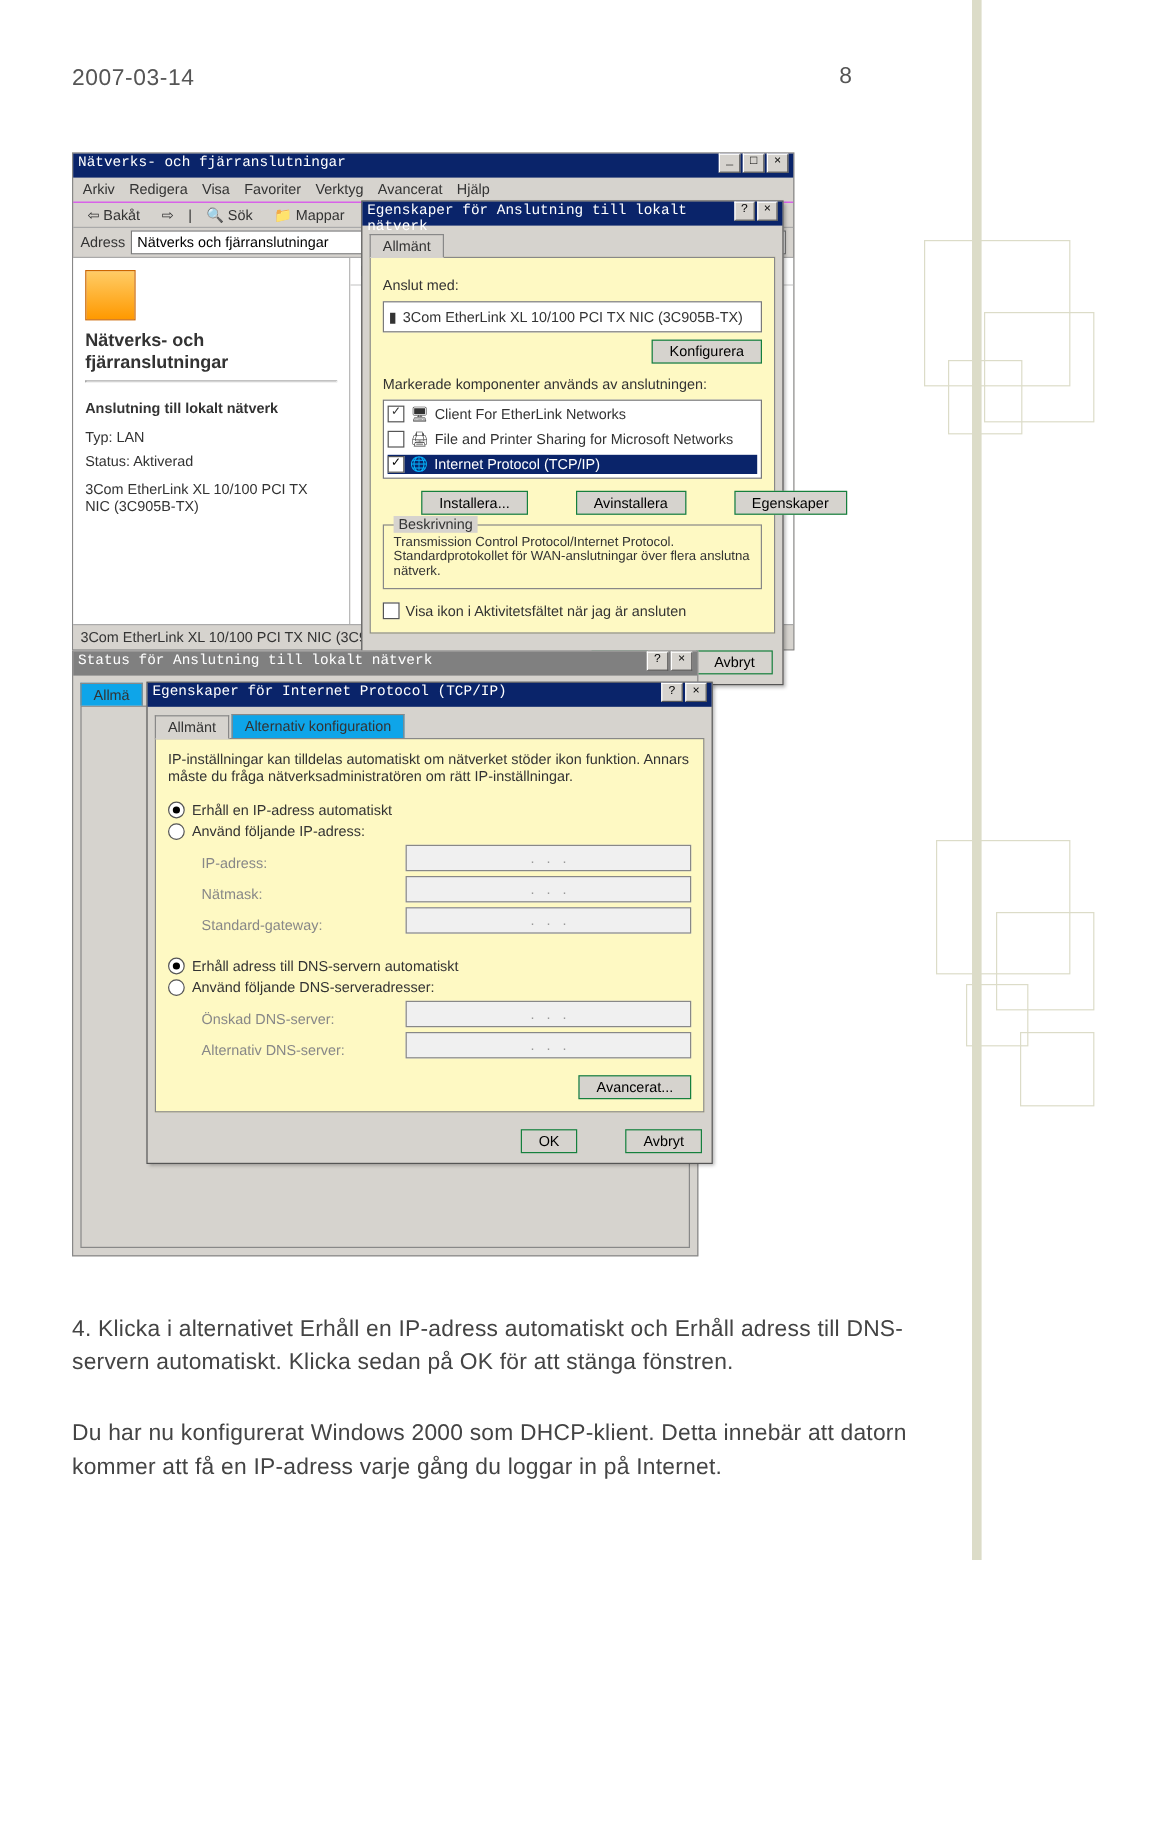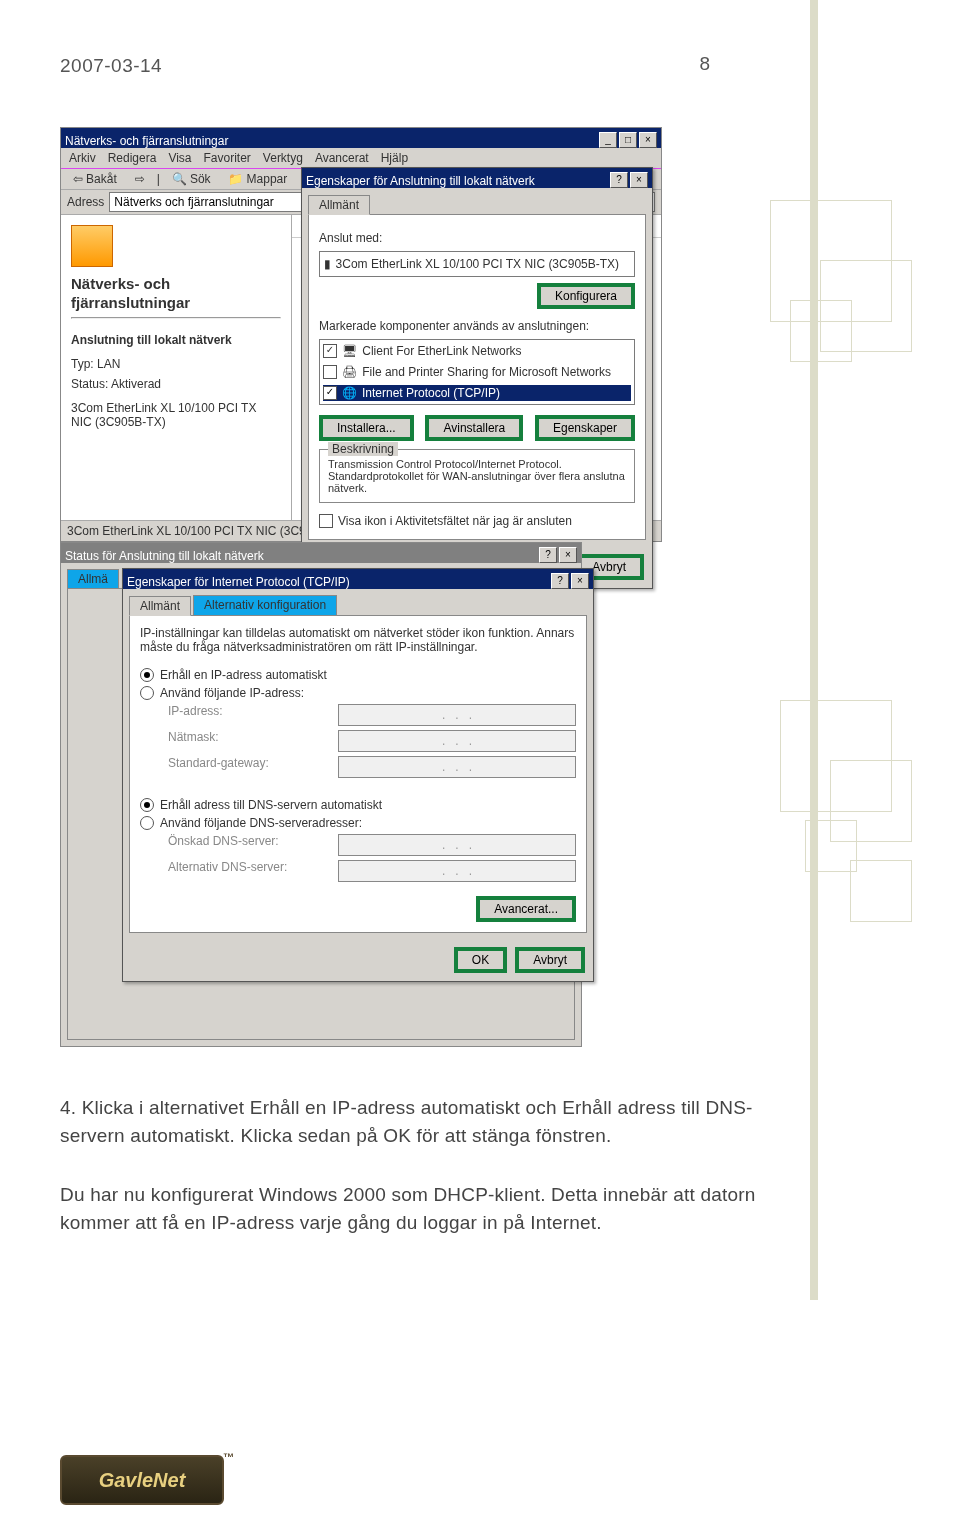--- a/index.html
+++ b/index.html
@@ -4,54 +4,54 @@
 <style>
   body { margin:0; font-family:"Tahoma",Arial,sans-serif; background:#fff; color:#333; width:960px; }
   .page { position:relative; padding:55px 60px 40px 60px; min-height:1537px; box-sizing:border-box; }
   .hdr-date { font-size:19px; color:#555; letter-spacing:.5px; }
   .hdr-page { position:absolute; top:53px; right:250px; font-size:19px; color:#555; }
   .decor { position:absolute; right:30px; top:0; width:220px; height:1300px; pointer-events:none; }
   .decor .bar { position:absolute; top:0; left:100px; width:8px; height:1300px; background:#dcdcc8; }
   .decor .sq { position:absolute; border:1px solid #dcdcc8; background:transparent; }
   .shot1 { margin-top:50px; width:600px; }
   .w2k { border:1px solid #888; background:#d6d3ce; font-size:12px; }
-  .tb { display:flex; align-items:flex-end; background:linear-gradient(#0a246a,#0a246a); color:#fff; height:20px; padding:0 4px; font-size:12px; }
+  .tb { display:flex; align-items:flex-start; background:linear-gradient(#0a246a,#0a246a); color:#fff; height:20px; padding:0 4px; font-size:12px;font-family:Liberation Mono, monospace; }
   .tb.inactive { background:#808080; }
   .tb .sp { flex:1; }
   .tb .x { width:16px; height:14px; background:#d6d3ce; color:#000; text-align:center; line-height:14px; border:1px solid #fff; border-right-color:#555; border-bottom-color:#555; margin-left:2px; font-size:10px; }
   .menubar { display:flex; gap:12px; padding:3px 8px; font-size:12px; color:#333; border-bottom:1px solid #d946ef; }
   .tbar { display:flex; align-items:center; gap:6px; padding:2px 6px; border-bottom:1px solid #aaa; font-size:12px;}
   .tbar .btn { padding:1px 6px; display:flex; align-items:center; gap:3px;}
   .addr { display:flex; align-items:center; gap:5px; padding:2px 6px; font-size:12px; border-bottom:1px solid #aaa;}
   .addr input { flex:1; height:18px; border:1px solid #7a7a7a; background:#fff; font-size:12px; padding:0 4px;}
   .explorer-body { display:flex; }
   .left-pane { width:210px; border-right:1px solid #aaa; padding:10px; background:#fff; font-size:12px;}
   .left-pane h3 { margin:0 0 2px 0; font-size:15px; font-weight:bold;}
   .left-pane .sub { font-weight:bold; margin-top:14px; }
   .right-pane { flex:1; background:#fff; position:relative; }
   .dlg { position:absolute; background:#d6d3ce; border:1px solid #555; box-shadow:2px 2px 3px rgba(0,0,0,.3); font-size:12px; }
   .tabstrip { display:flex; padding:6px 6px 0 6px; gap:2px;}
   .tab { background:#0ea5e9; border:1px solid #888; border-bottom:none; padding:2px 10px; font-size:12px;}
   .tab.active { background:#d6d3ce; position:relative; top:1px; z-index:2; border-bottom:1px solid #d6d3ce;}
-  .tabbody { margin:0 6px 6px 6px; border:1px solid #888; background:#ffffff; padding:10px; }
+  .tabbody { margin:0 6px 6px 6px; border:1px solid #888; background:#fef9c3; padding:10px; }
   .field { margin:6px 0; }
   .sunken { border:1px solid #7a7a7a; background:#fff; height:20px; padding:2px 4px; display:flex; align-items:center; gap:5px;}
-  .btn2 { border:4px solid #15803d; background:#d6d3ce; padding:2px 14px; font-size:12px; }
+  .btn2 { border:1px solid #15803d; background:#d6d3ce; padding:2px 14px; font-size:12px;margin-left:32px; }
   .group { border:1px solid #888; padding:8px; margin-top:8px; position:relative;}
   .group .legend { position:absolute; top:-8px; left:8px; background:#d6d3ce; padding:0 4px; font-size:12px;}
   .chkrow { display:flex; align-items:center; gap:5px; padding:1px 0;}
   .chk { width:12px; height:12px; border:1px solid #555; background:#fff; text-align:center; line-height:10px; font-size:10px;}
   .dlgfoot { display:flex; justify-content:flex-end; gap:8px; padding:8px; }
   .status { border-top:1px solid #aaa; padding:3px 6px; font-size:12px; background:#d6d3ce;}
   .step3 { font-size:19px; margin:30px 0 18px 0; color:#444; letter-spacing:.3px;}
   .shot2 { width:600px; position:relative; height:520px; }
   .radio { display:flex; align-items:center; gap:6px; margin:4px 0;}
   .rd { width:12px; height:12px; border:1px solid #555; border-radius:50%; background:#fff; display:flex; align-items:center; justify-content:center;}
   .rd .dot { width:6px; height:6px; border-radius:50%; background:#000;}
-  .iplabel { display:flex; align-items:flex-start; margin:4px 0 4px 28px;}
+  .iplabel { display:flex; align-items:flex-end; margin:4px 0 4px 28px;}
   .iplabel span { width:170px; color:#888;}
   .ipbox { flex:1; height:20px; border:1px solid #888; background:#f0f0f0; display:flex; align-items:center; justify-content:space-around; color:#999;}
   .body-text { font-size:19px; line-height:1.45; color:#444; margin-top:32px; max-width:730px; letter-spacing:.2px;}
   .footer { position:absolute; bottom:32px; left:60px; right:60px; display:flex; align-items:center; justify-content:space-between; }
   .foot-text { font-size:14px; color:#777; line-height:1.5; }
   .foot-text .lead { color:#999; letter-spacing:1px; font-size:13px;}
   .logo { width:160px; height:46px; border:2px solid #5a4a30; border-radius:6px; background:linear-gradient(#4a4028,#2a2414); display:flex; align-items:center; justify-content:center; color:#e8d080; font-weight:bold; font-size:20px; font-style:italic; position:relative;}
   .logo::after { content:"™"; position:absolute; top:-6px; right:-12px; font-size:11px; color:#5a4a30; font-style:normal;}
   hr.ft { border:none; border-top:1px solid #ccc; margin:0 0 10px 0;}
 </style>
@@ -252,15 +252,14 @@
         <button class="btn2">OK</button>
         <button class="btn2">Avbryt</button>
       </div>
     </div>
   </div>
 
   <div class="body-text">4. Klicka i alternativet Erhåll en IP-adress automatiskt och Erhåll adress till DNS-servern automatiskt. Klicka sedan på OK för att stänga fönstren.</div>
   <div class="body-text">Du har nu konfigurerat Windows 2000 som DHCP-klient. Detta innebär att datorn kommer att få en IP-adress varje gång du loggar in på Internet.</div>
 
   <div class="footer">
-    <div class="logo">GavleNet</div>
   </div>
 </div>
 
 </body></html>

